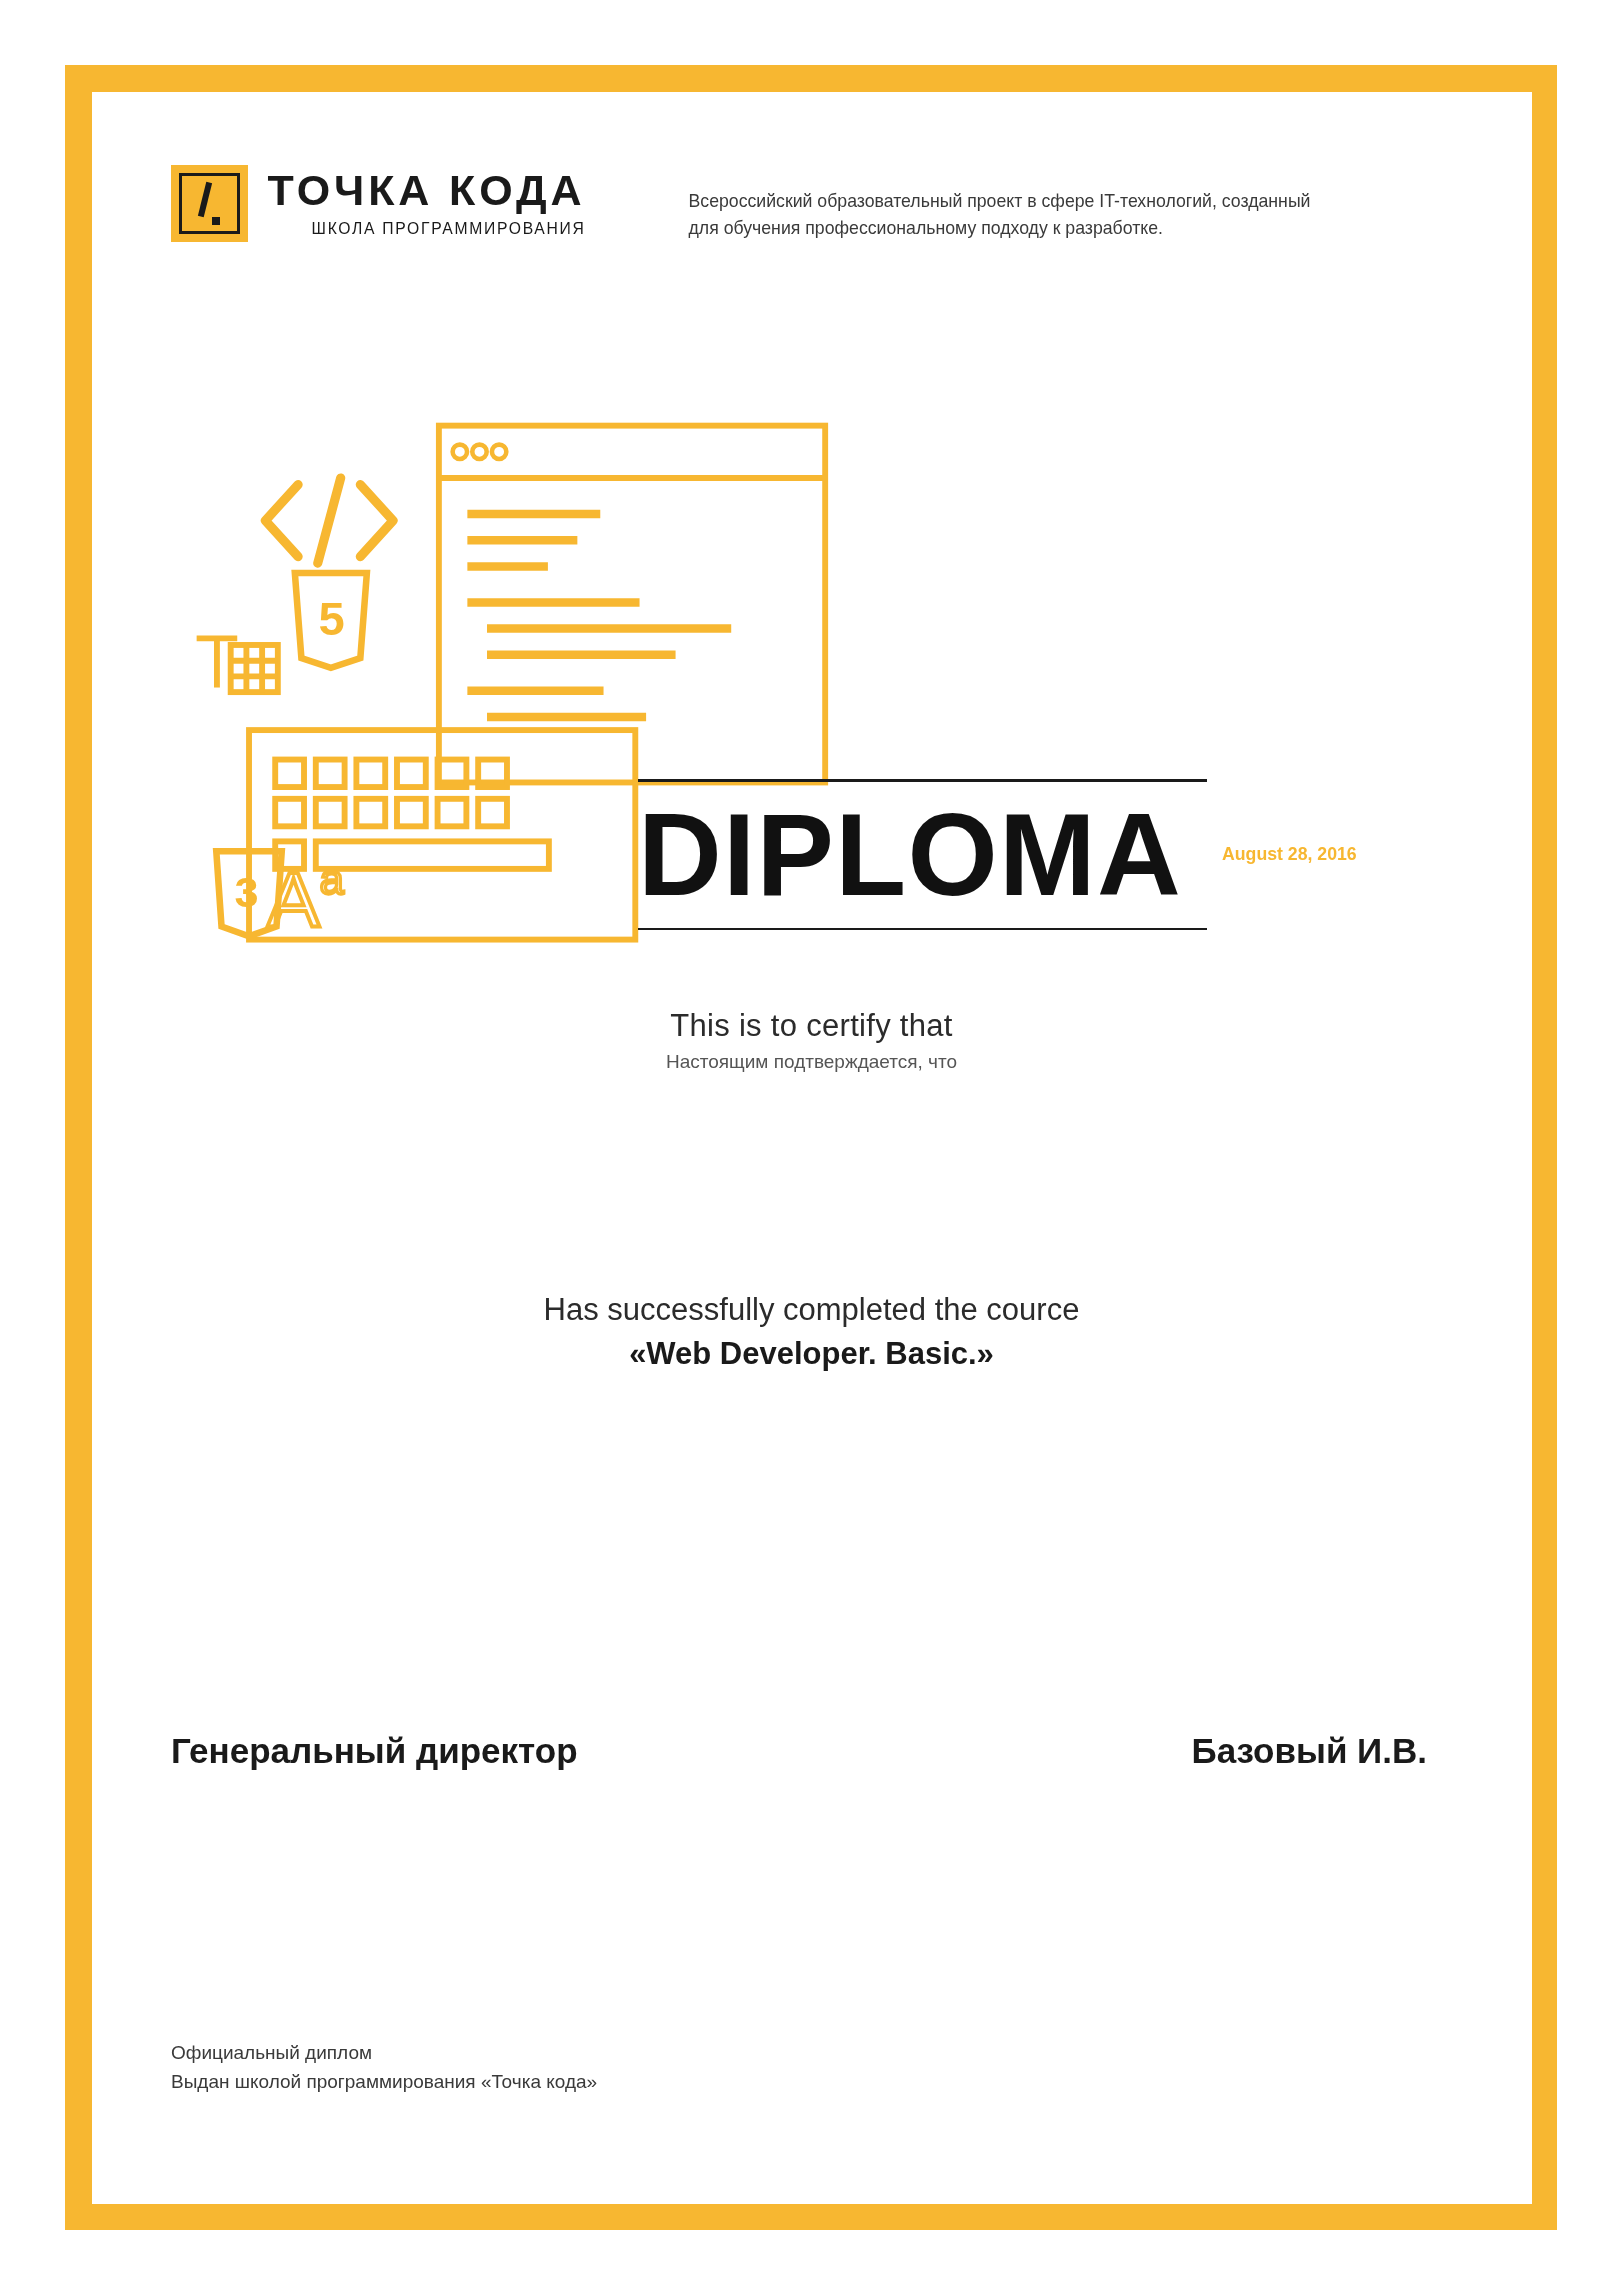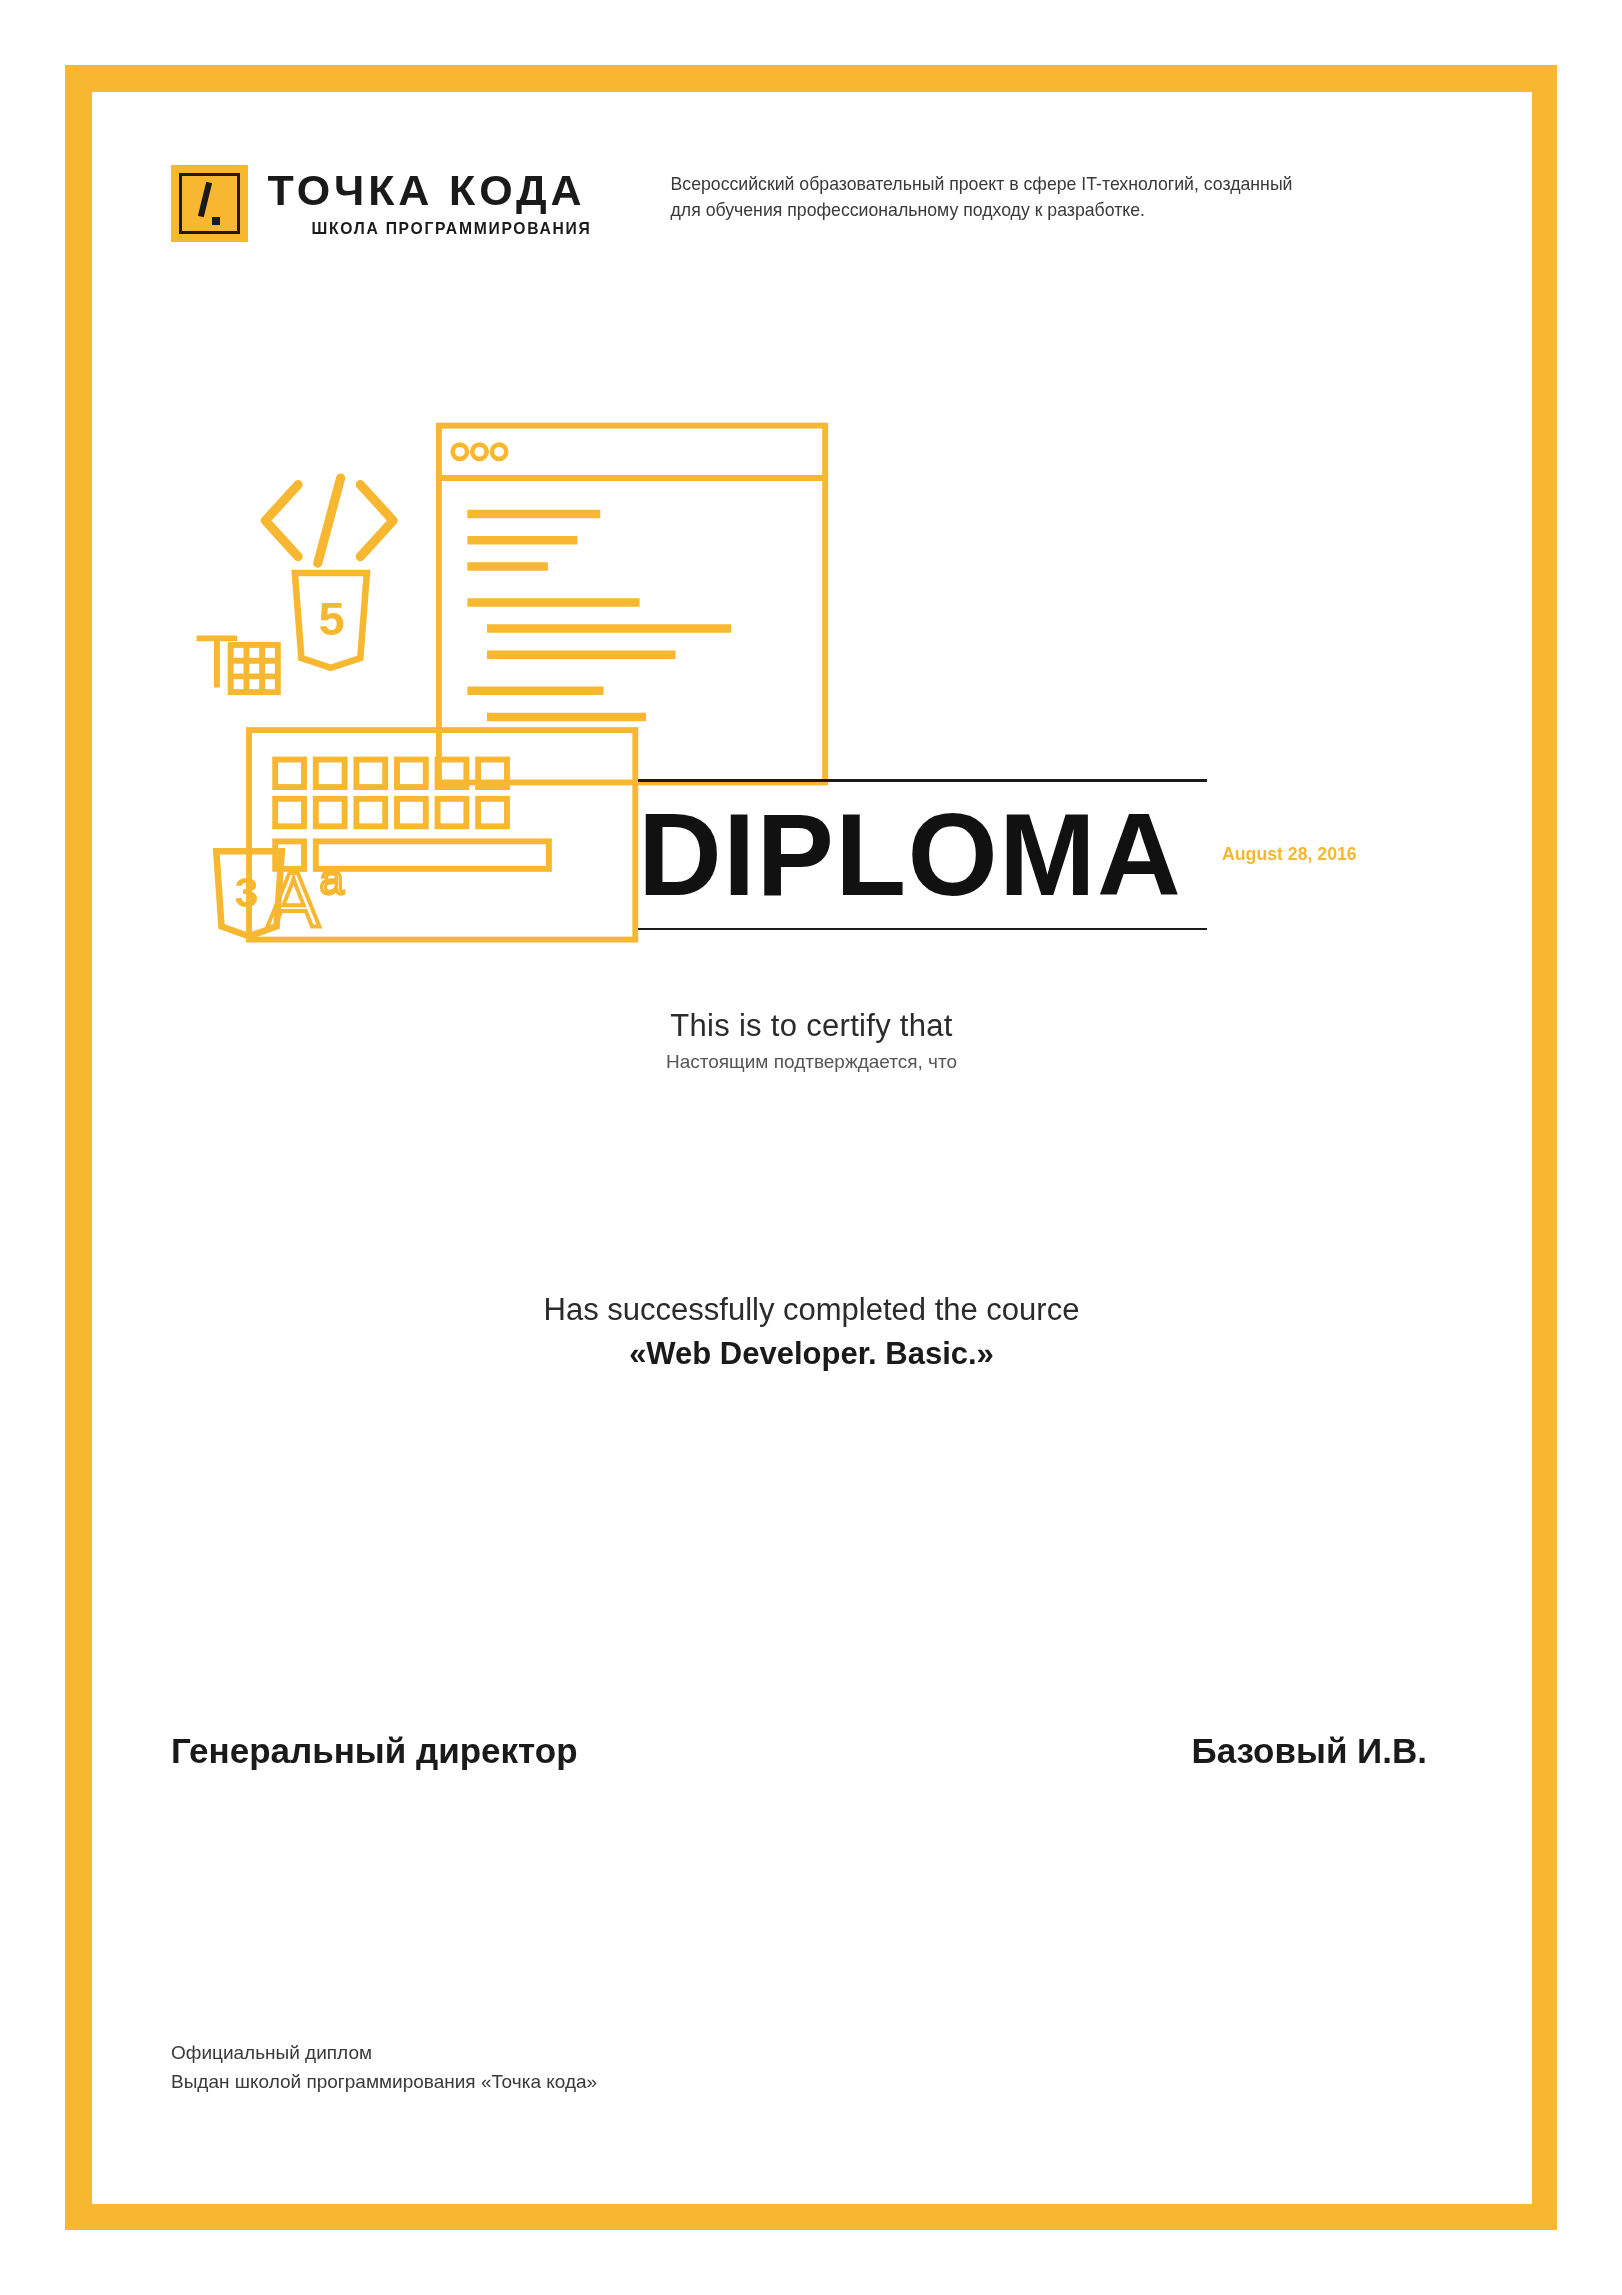--- a/index.html
+++ b/index.html
@@ -43,21 +43,22 @@
     box-sizing: border-box;
   }
 
   
   .header {
     position: absolute;
     left: 171px;
     top: 164px;
     width: 1263px;
     display: flex;
-    align-items: flex-start;
+    align-items: flex-end;
+    gap: 24px;
   }
   .logo-block {
     display: flex;
     align-items: flex-start;
   }
   .logo-mark {
     width: 77px;
     height: 77px;
     background: #f7b731;
     position: relative;
@@ -98,21 +99,21 @@
     font-size: 43px;
     font-weight: bold;
     letter-spacing: 3.9px;
     color: #1a1a1a;
     line-height: 1;
     white-space: nowrap;
   }
   .logo-sub {
     margin-top: 7.9px;
     font-size: 15.7px;
-    font-weight: bold;
+    font-weight: normal;
     letter-spacing: 1.7px;
     color: #1a1a1a;
     white-space: nowrap;
     padding-left: 44px;
   }
   .header-desc {
     margin-left: 79px;
     padding-top: 6.5px;
     font-size: 17.7px;
     line-height: 1.52;

